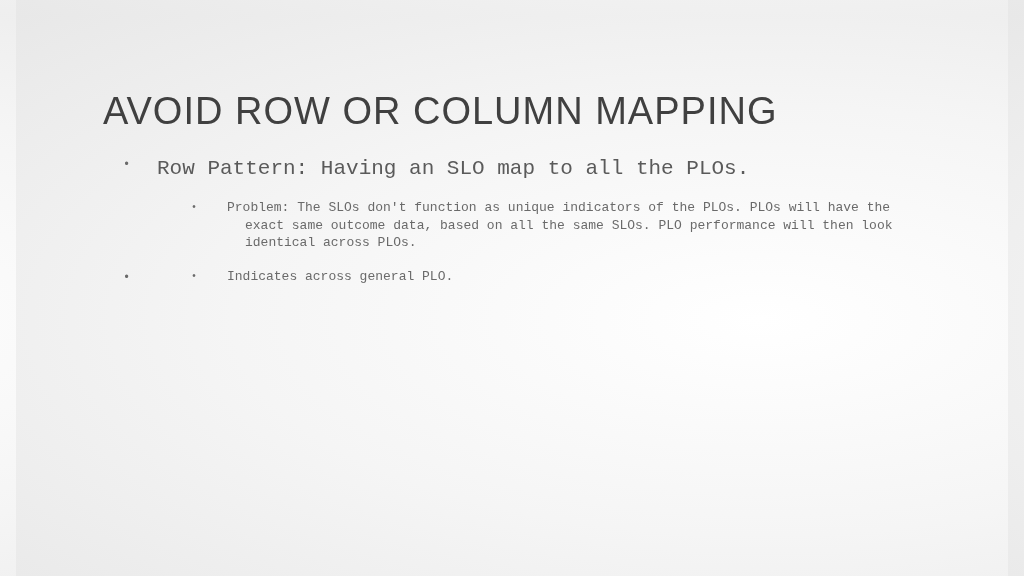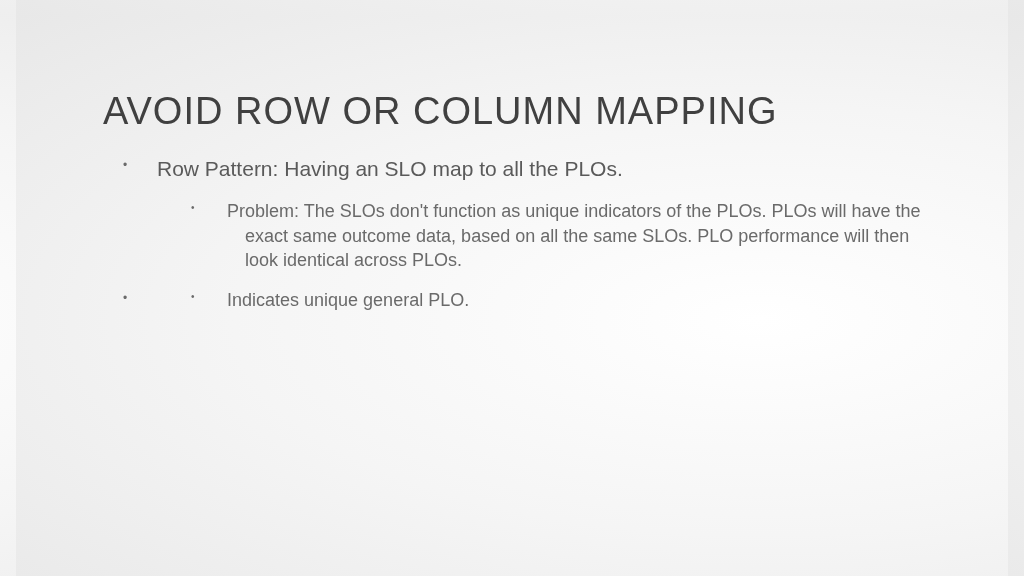--- a/index.html
+++ b/index.html
@@ -19,20 +19,21 @@
     .title {
       font-size: 38px;
       font-weight: 400;
       letter-spacing: 1px;
       color: #404040;
       margin-bottom: 22px;
     }
     .outer-list {
       list-style: none;
       padding-left: 0;
+      font-family: Liberation Mono, monospace;
     }
     .outer-item {
       position: relative;
       padding-left: 22px;
       font-size: 21px;
       line-height: 1.35;
       margin-bottom: 16px;
       color: #5a5a5a;
     }
     .outer-item::before {
@@ -44,21 +45,21 @@
       color: #6a6a6a;
     }
     .inner-list {
       list-style: none;
       padding-left: 0;
       margin-top: 8px;
     }
     .inner-item {
       position: relative;
       padding-left: 38px;
-      font-size: 18px;
+      font-size: 13px;
       line-height: 1.35;
       margin-bottom: 10px;
       color: #6a6a6a;
     }
     .inner-item::before {
       content: "•";
       position: absolute;
       left: 18px;
       top: 2px;
       font-size: 10px;
@@ -80,17 +81,17 @@
     <span>Row Pattern: Having an SLO map to all the PLOs.</span>
     <ul class="inner-list">
       <li class="inner-item">
         <span class="hang">Problem: The SLOs don't function as unique indicators of the PLOs. PLOs will have the exact same outcome data, based on all the same SLOs. PLO performance will then look identical across PLOs.</span>
       </li>
     </ul>
   </li>
   <li class="outer-item">
     <ul class="inner-list">
       <li class="inner-item">
-        <span class="hang">Indicates unique general PLO.</span>
+        <span class="hang">Indicates across general PLO.</span>
       </li>
     </ul>
   </li>
 </ul>
 
 </body></html>

